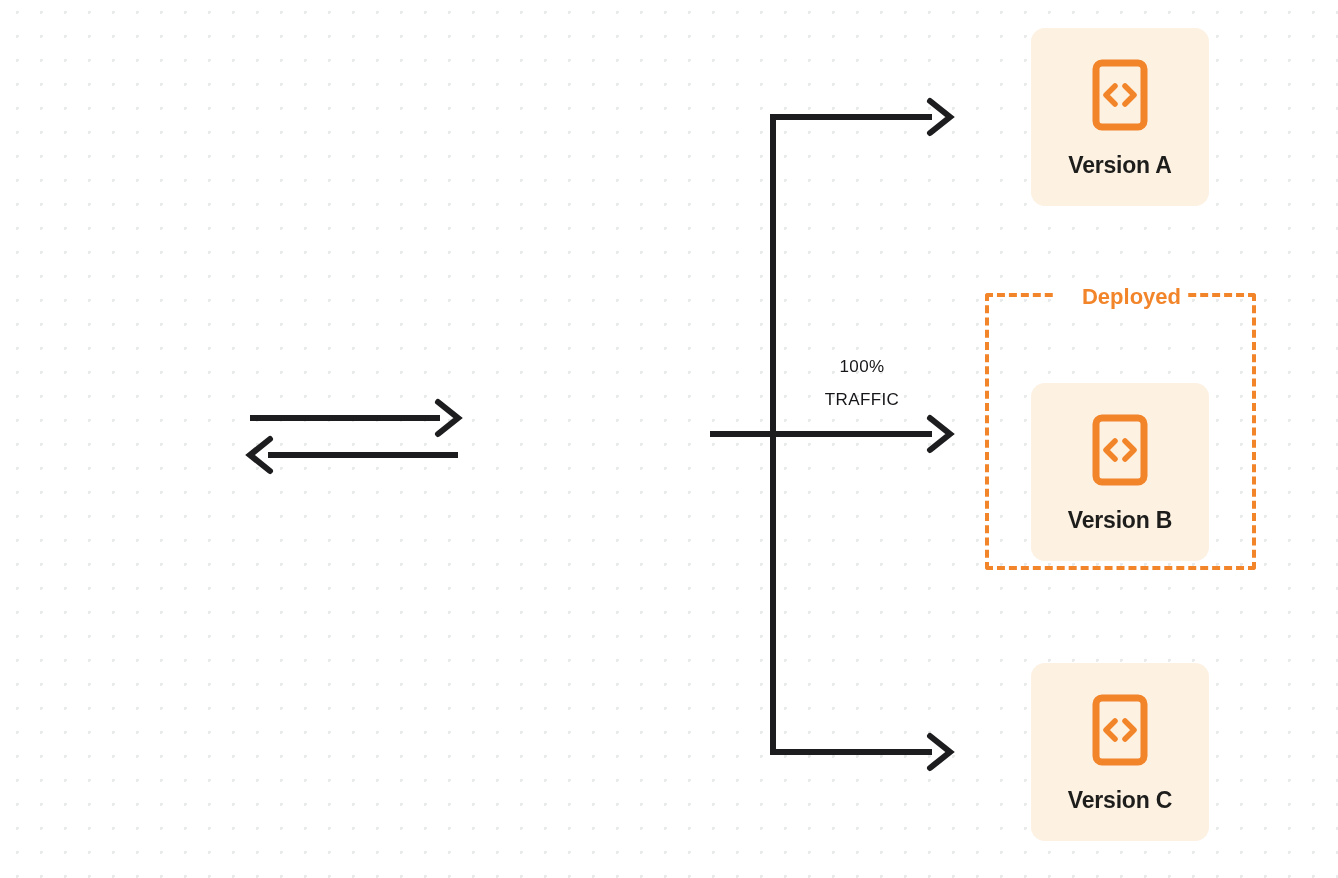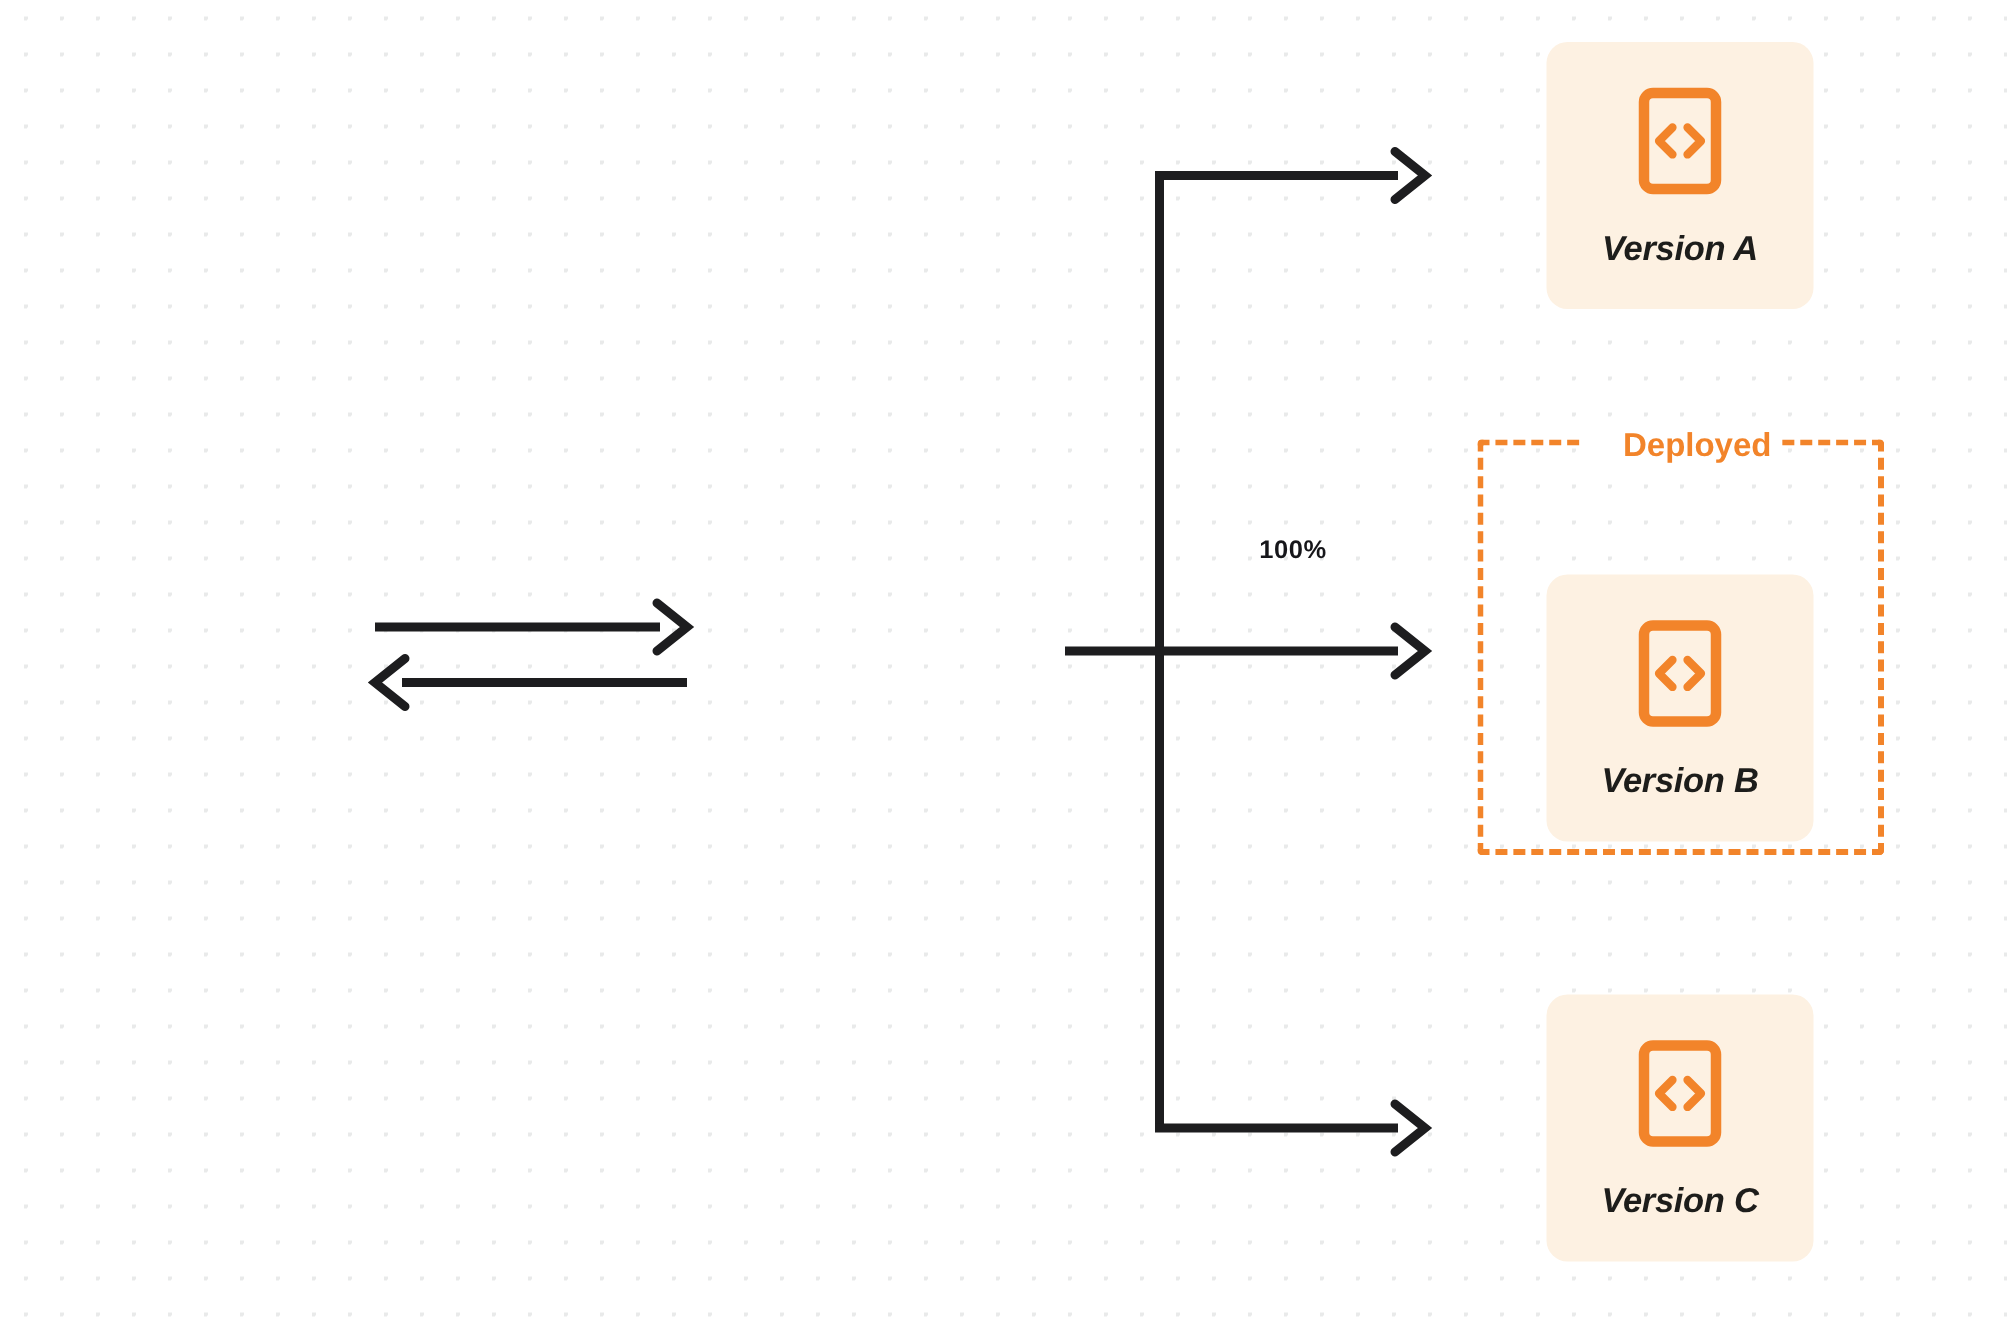--- a/index.html
+++ b/index.html
@@ -26,21 +26,20 @@
 
   
   .node {
     position: absolute;
     display: flex;
     flex-direction: column;
     align-items: center;
     justify-content: center;
     border-radius: 14px;
     box-sizing: border-box;
-    font-style: italic;
   }
 
   .node-label {
     font-size: 23px;
     font-weight: bold;
     color: #1d1d1b;
     letter-spacing: -0.2px;
     line-height: 1;
   }
 
@@ -102,21 +101,21 @@
 
   
   #traffic-label {
     position: absolute;
     left: 788px;
     top: 350px;
     width: 148px;
     text-align: center;
     color: #16161a;
     font-size: 17px;
-    font-weight: bold;
+    font-weight: normal;
     letter-spacing: 0.4px;
     line-height: 33px;
   }
   #traffic-label .traffic-line { display: block; }
 
   
   .overlay {
     position: absolute;
     left: 0;
     top: 0;
@@ -164,20 +163,21 @@
     <g>
       <path d="M 770 752 L 932 752" fill="none" stroke="#1d1d1f" stroke-width="6" stroke-linecap="butt"></path>
       <path d="M 930 736 L 950 752 L 930 768" fill="none" stroke="#1d1d1f" stroke-width="6" stroke-linecap="round" stroke-linejoin="miter"></path>
     </g>
   </svg>
 
 
 
   <div id="traffic-label">
     <span class="traffic-line">100%</span>
+    <span class="traffic-line">TRAFFIC</span>
   </div>
 
   <div id="deployed-frame"></div>
   <div id="deployed-label">Deployed</div>
 
   <div class="node version-node" id="version-a">
     <span>
       <svg width="58" height="74" viewBox="0 0 58 74" xmlns="http://www.w3.org/2000/svg">
         <rect x="5" y="5" width="48" height="64" rx="6" ry="6" fill="none" stroke="#f2842a" stroke-width="7"></rect>
         <path d="M 24 28 L 15 37 L 24 46" fill="none" stroke="#f2842a" stroke-width="5.5" stroke-linecap="round" stroke-linejoin="round"></path>

